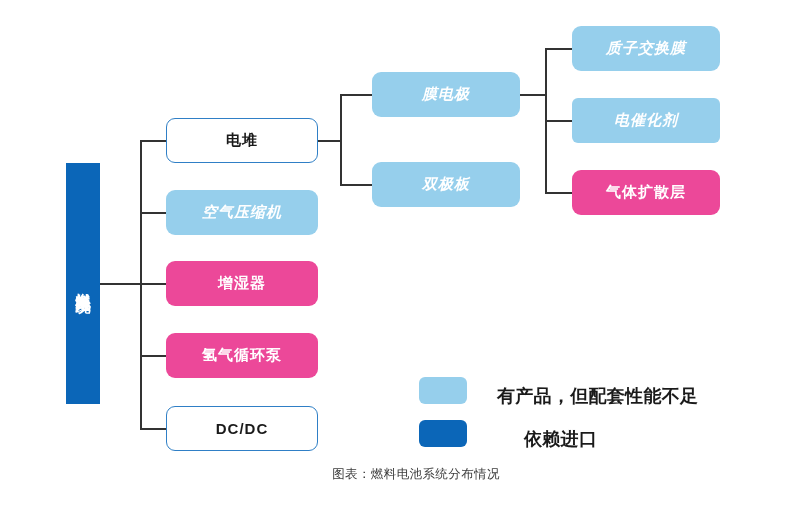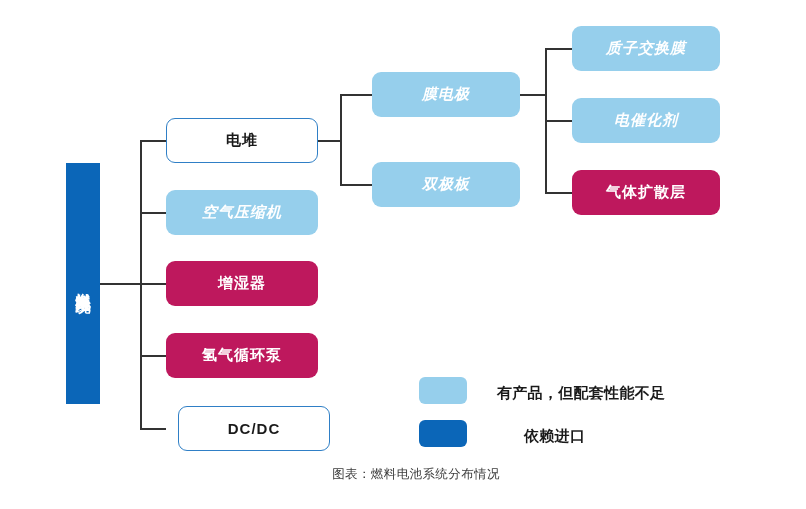--- a/index.html
+++ b/index.html
@@ -52,21 +52,21 @@
     box-sizing: border-box;
     letter-spacing: 1px;
   }
   .node.light {
     background: #96cfec;
     color: #ffffff;
     border: none;
     font-style: italic;
   }
   .node.dark {
-    background: #be185d;
+    background: #ec4899;
     color: #ffffff;
     border: none;
     font-family: Liberation Serif, serif;
   }
   .node.outline {
     background: #ffffff;
     color: #1a1a1a;
     border: 1.4px solid #2f7fc6;
   }
 
@@ -82,21 +82,21 @@
   .legend-swatch {
     position: absolute;
     width: 48px;
     height: 27px;
     border-radius: 6px;
   }
   .legend-swatch.light { background: #96cfec; }
   .legend-swatch.dark  { background: #0b66b8; }
   .legend-label {
     position: absolute;
-    font-size: 15px;
+    font-size: 18px;
     font-weight: bold;
     color: #1a1a1a;
     white-space: nowrap;
     letter-spacing: 0.3px;
   }
 
   
   .caption {
     position: absolute;
     left: 0;
@@ -136,29 +136,29 @@
   <div class="root-bar">燃料电池系统</div>
 
   <div class="node outline" style="left:166px; top:118px; width:152px; height:45px;">电堆</div>
 
   <div class="node light" style="left:166px; top:190px; width:152px; height:45px;">空气压缩机</div>
 
   <div class="node dark" style="left:166px; top:261px; width:152px; height:45px;">增湿器</div>
 
   <div class="node dark" style="left:166px; top:333px; width:152px; height:45px;">氢气循环泵</div>
 
-  <div class="node outline" style="left:166px; top:406px; width:152px; height:45px;margin-left:12px;">DC/DC</div>
+  <div class="node outline" style="left:166px; top:406px; width:152px; height:45px;">DC/DC</div>
 
   <div class="node light" style="left:372px; top:72px; width:148px; height:45px;">膜电极</div>
 
   <div class="node light" style="left:372px; top:162px; width:148px; height:45px;">双极板</div>
 
   <div class="node light" style="left:572px; top:26px; width:148px; height:45px;">质子交换膜</div>
 
-  <div class="node light" style="left:572px; top:98px; width:148px; height:45px;">电催化剂</div>
+  <div class="node light" style="left:572px; top:98px; width:148px; height:45px;border-radius:6px;">电催化剂</div>
 
   <div class="node dark" style="left:572px; top:170px; width:148px; height:45px;">气体扩散层</div>
 
   <div class="legend-swatch light" style="left:419px; top:377px;"></div>
   <div class="legend-label" style="left:497px; top:384px;">有产品，但配套性能不足</div>
 
   <div class="legend-swatch dark" style="left:419px; top:420px;"></div>
   <div class="legend-label" style="left:497px; top:427px;margin-left:27px;">依赖进口</div>
 
   <div class="caption">图表：燃料电池系统分布情况</div>

